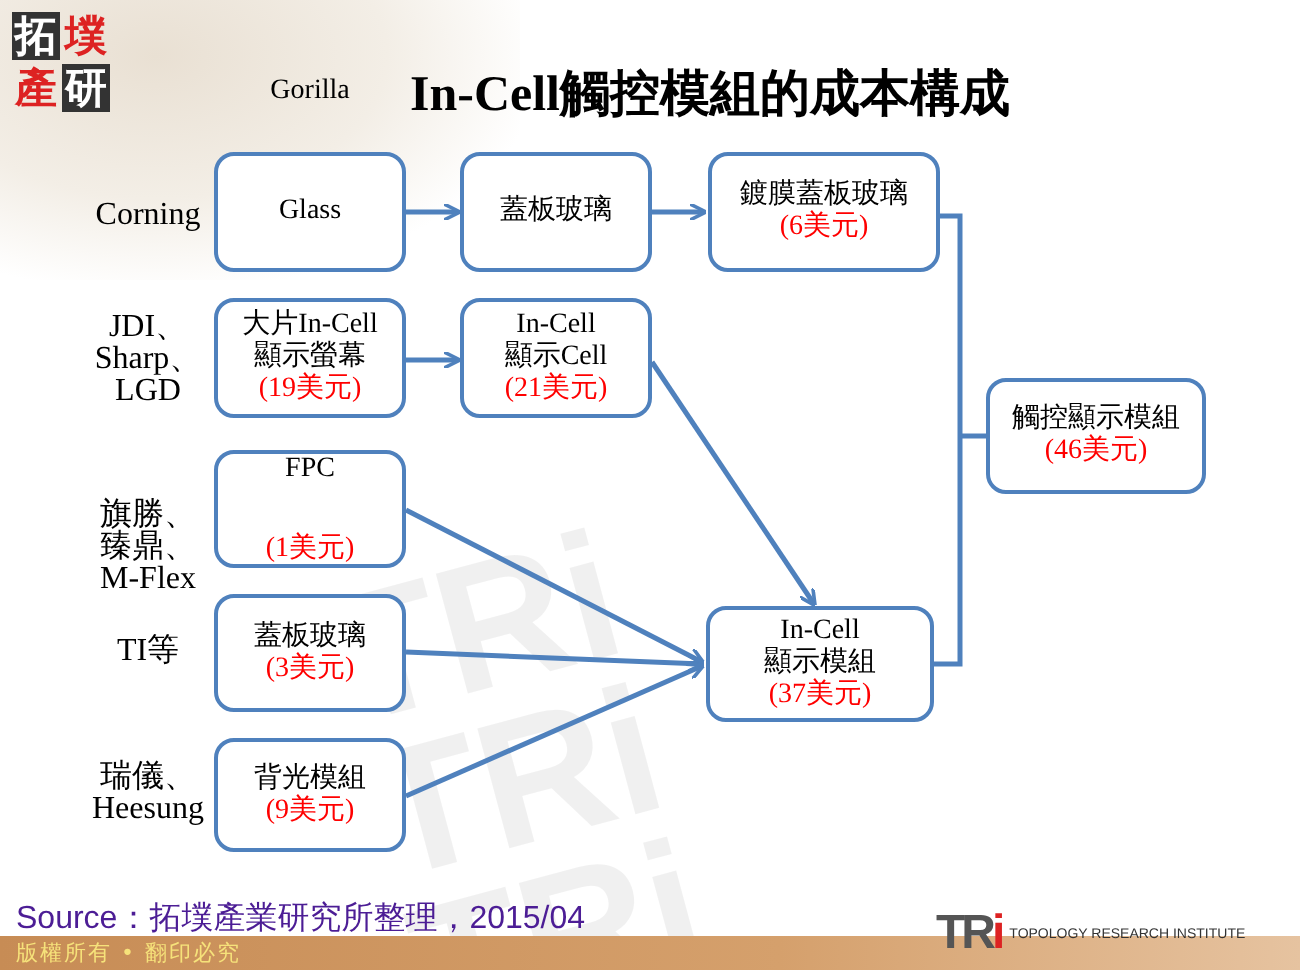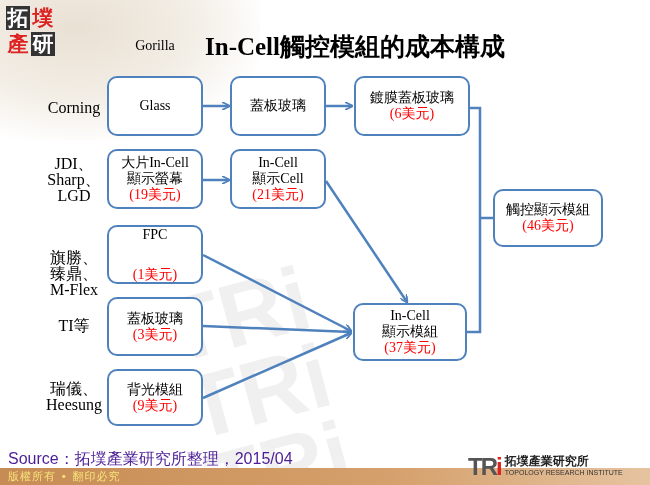--- a/index.html
+++ b/index.html
@@ -144,16 +144,15 @@
 
 <div class="source">Source：拓墣產業研究所整理，2015/04</div>
 
 <div class="footer">
   <span class="footer-text">版權所有 • 翻印必究</span>
 </div>
 
 <div class="tri-logo">
   <span class="tri-mark">TR<span class="i">i</span></span>
   <div class="tri-names">
-    <span class="tri-cn">拓墣產業研究所</span>
     <span class="tri-en">TOPOLOGY RESEARCH INSTITUTE</span>
   </div>
 </div>
 
 </body></html>

